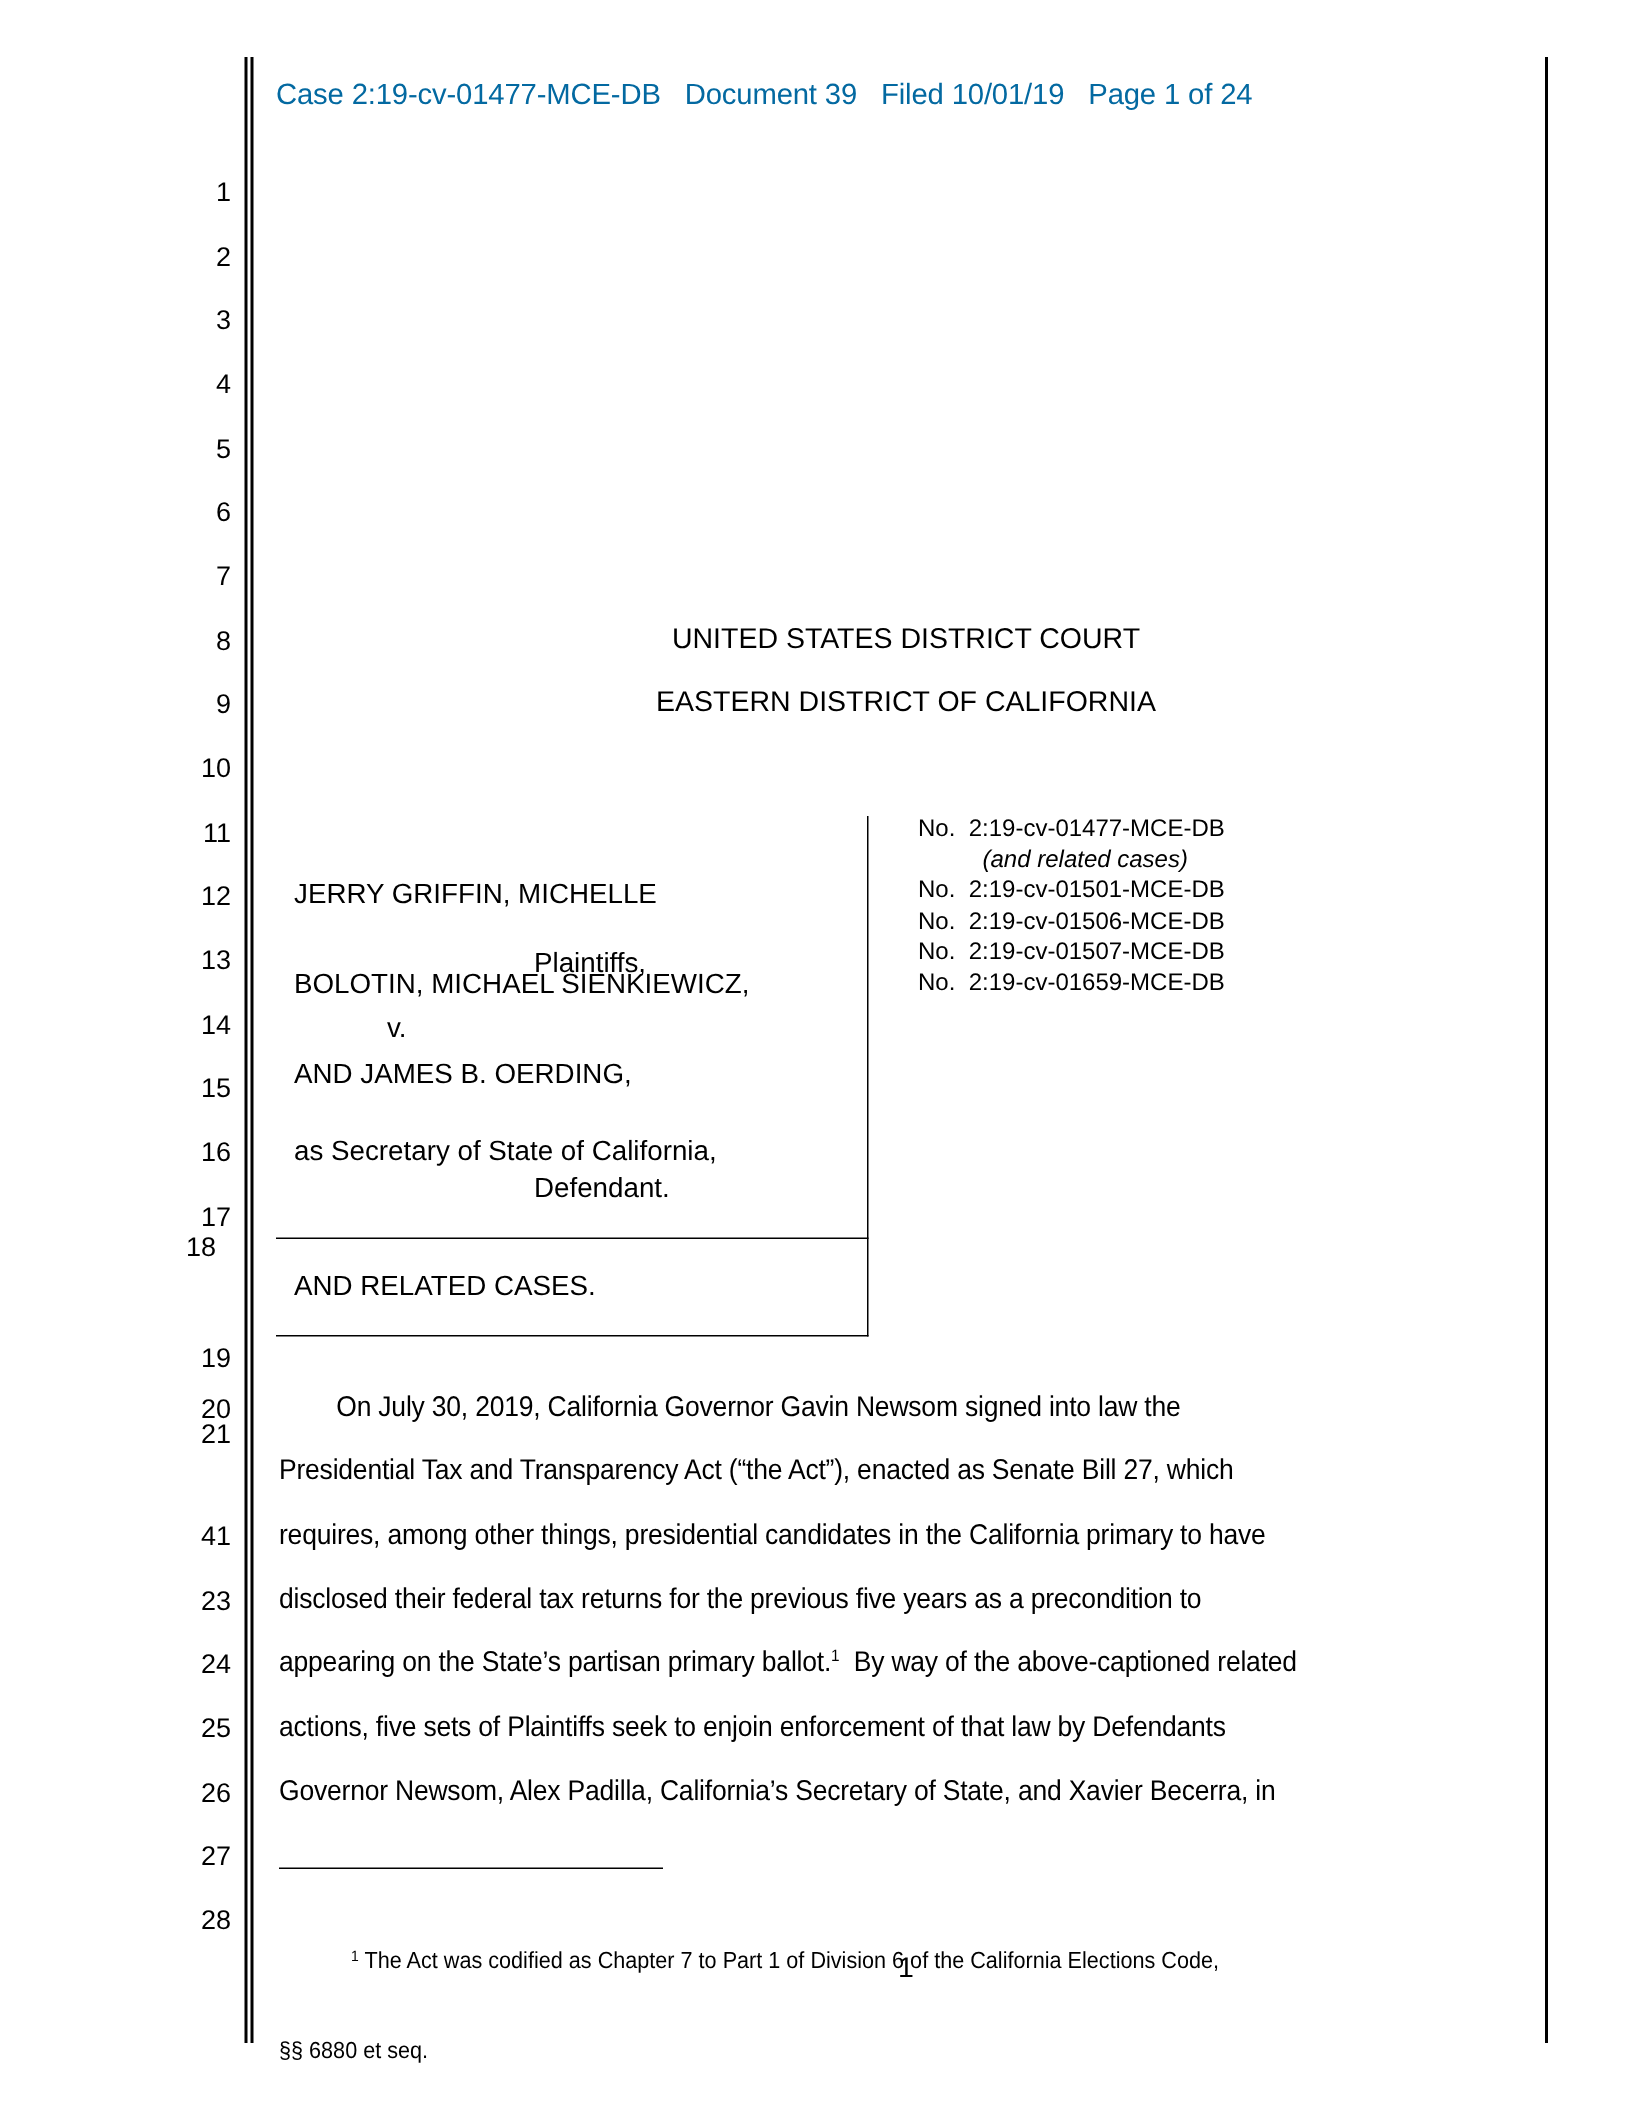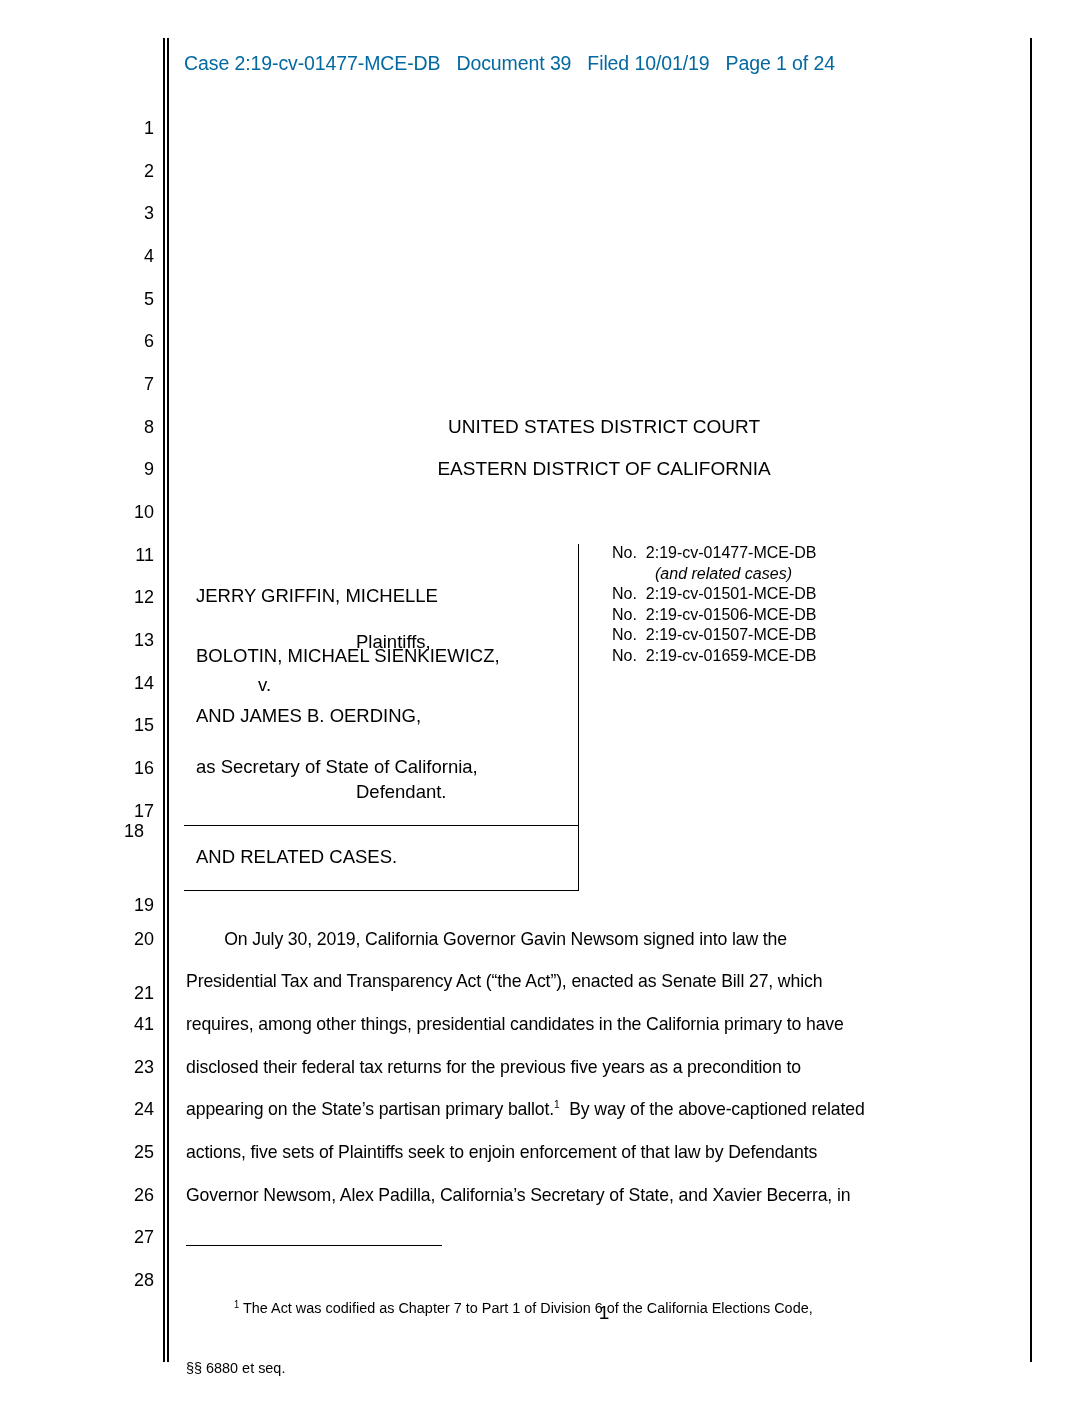--- a/index.html
+++ b/index.html
@@ -44,21 +44,21 @@
     <div class="lineno" style="top: 544.7px;">11</div>
     <div class="lineno" style="top: 587.37px;">12</div>
     <div class="lineno" style="top: 630.04px;">13</div>
     <div class="lineno" style="top: 672.71px;">14</div>
     <div class="lineno" style="top: 715.38px;">15</div>
     <div class="lineno" style="top: 758.05px;">16</div>
     <div class="lineno" style="top: 800.72px;">17</div>
     <div class="lineno" style="top: 821px; text-align: center;">18</div>
     <div class="lineno" style="top: 862px; margin-top: 33px;">19</div>
     <div class="lineno" style="top: 928.73px;">20</div>
-    <div class="lineno" style="top: 983px;">21</div>
+    <div class="lineno" style="top: 946px;">21</div>
     <div class="lineno" style="top: 1014.07px;">41</div>
     <div class="lineno" style="top: 1056.74px;">23</div>
     <div class="lineno" style="top: 1099.41px;">24</div>
     <div class="lineno" style="top: 1142.08px;">25</div>
     <div class="lineno" style="top: 1184.75px;">26</div>
     <div class="lineno" style="top: 1227.42px;">27</div>
     <div class="lineno" style="top: 1270.09px;">28</div>
   </div>
 
 <div class="court" style="top:416px;">UNITED STATES DISTRICT COURT</div>

